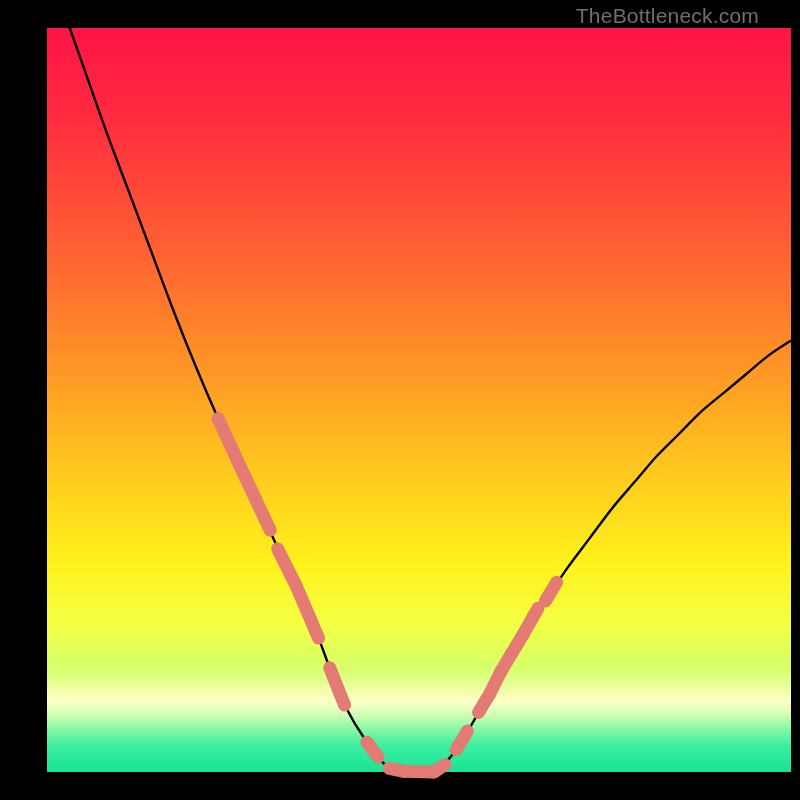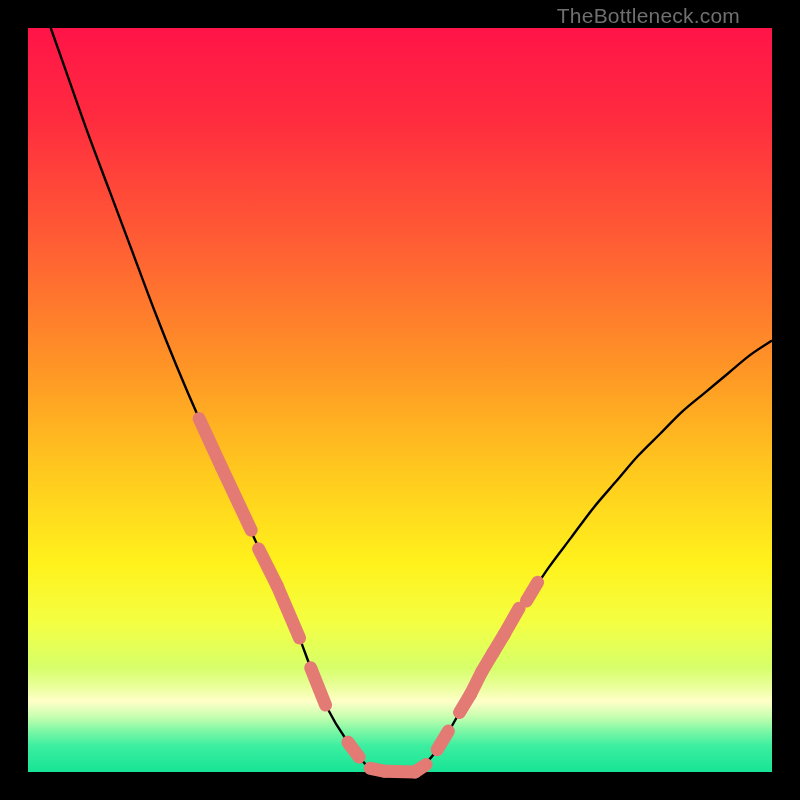--- a/index.html
+++ b/index.html
@@ -8,20 +8,21 @@
   width: 800px;
   height: 800px;
   overflow: hidden;
   font-family: Arial, Helvetica, sans-serif;
   background: #000;
 }
 .wrap {
   position: relative;
   width: 752px;
   height: 800px;
+  margin-left: 19px;
 }
 svg {
   display: block;
 }
 .credit {
   position: absolute;
   top: 4px;
   right: 12px;
   color: #6f6f6f;
   font-size: 21px;

